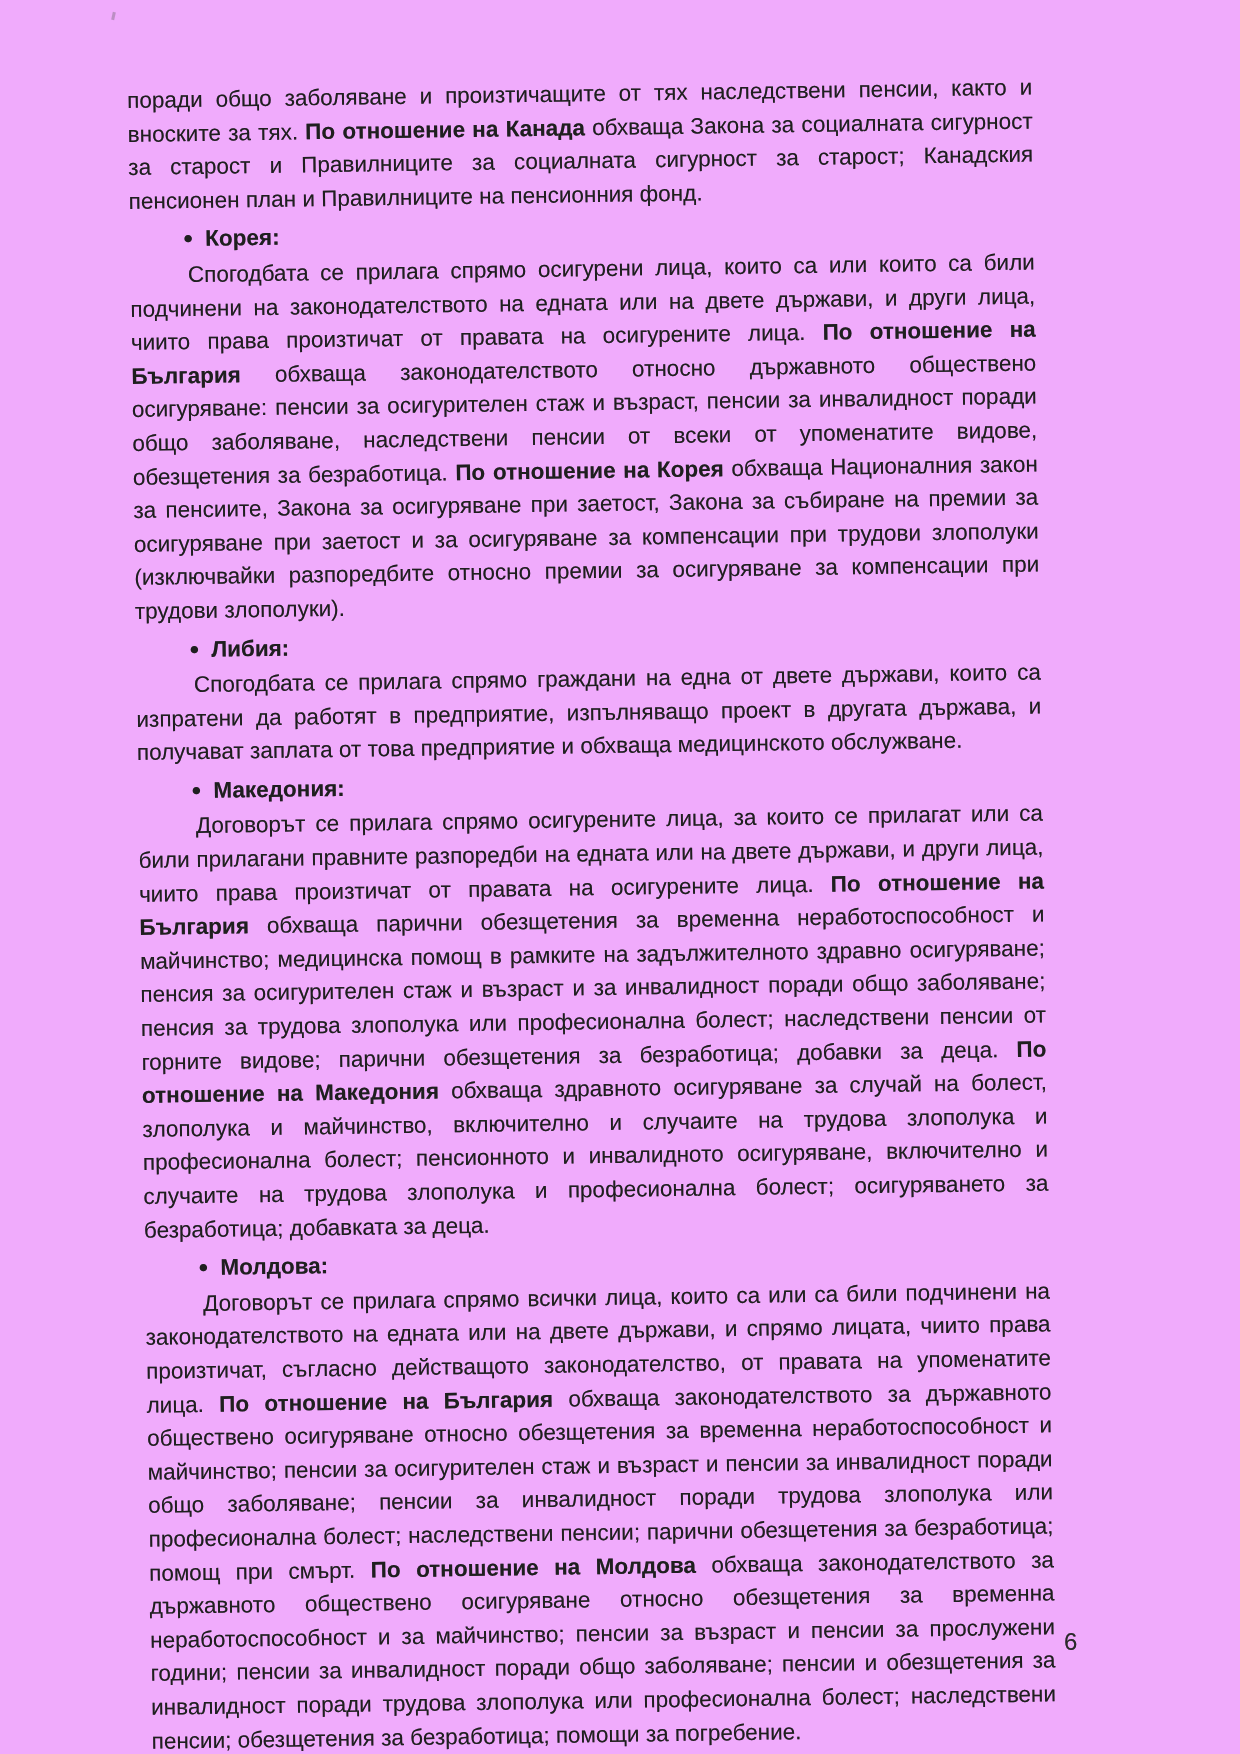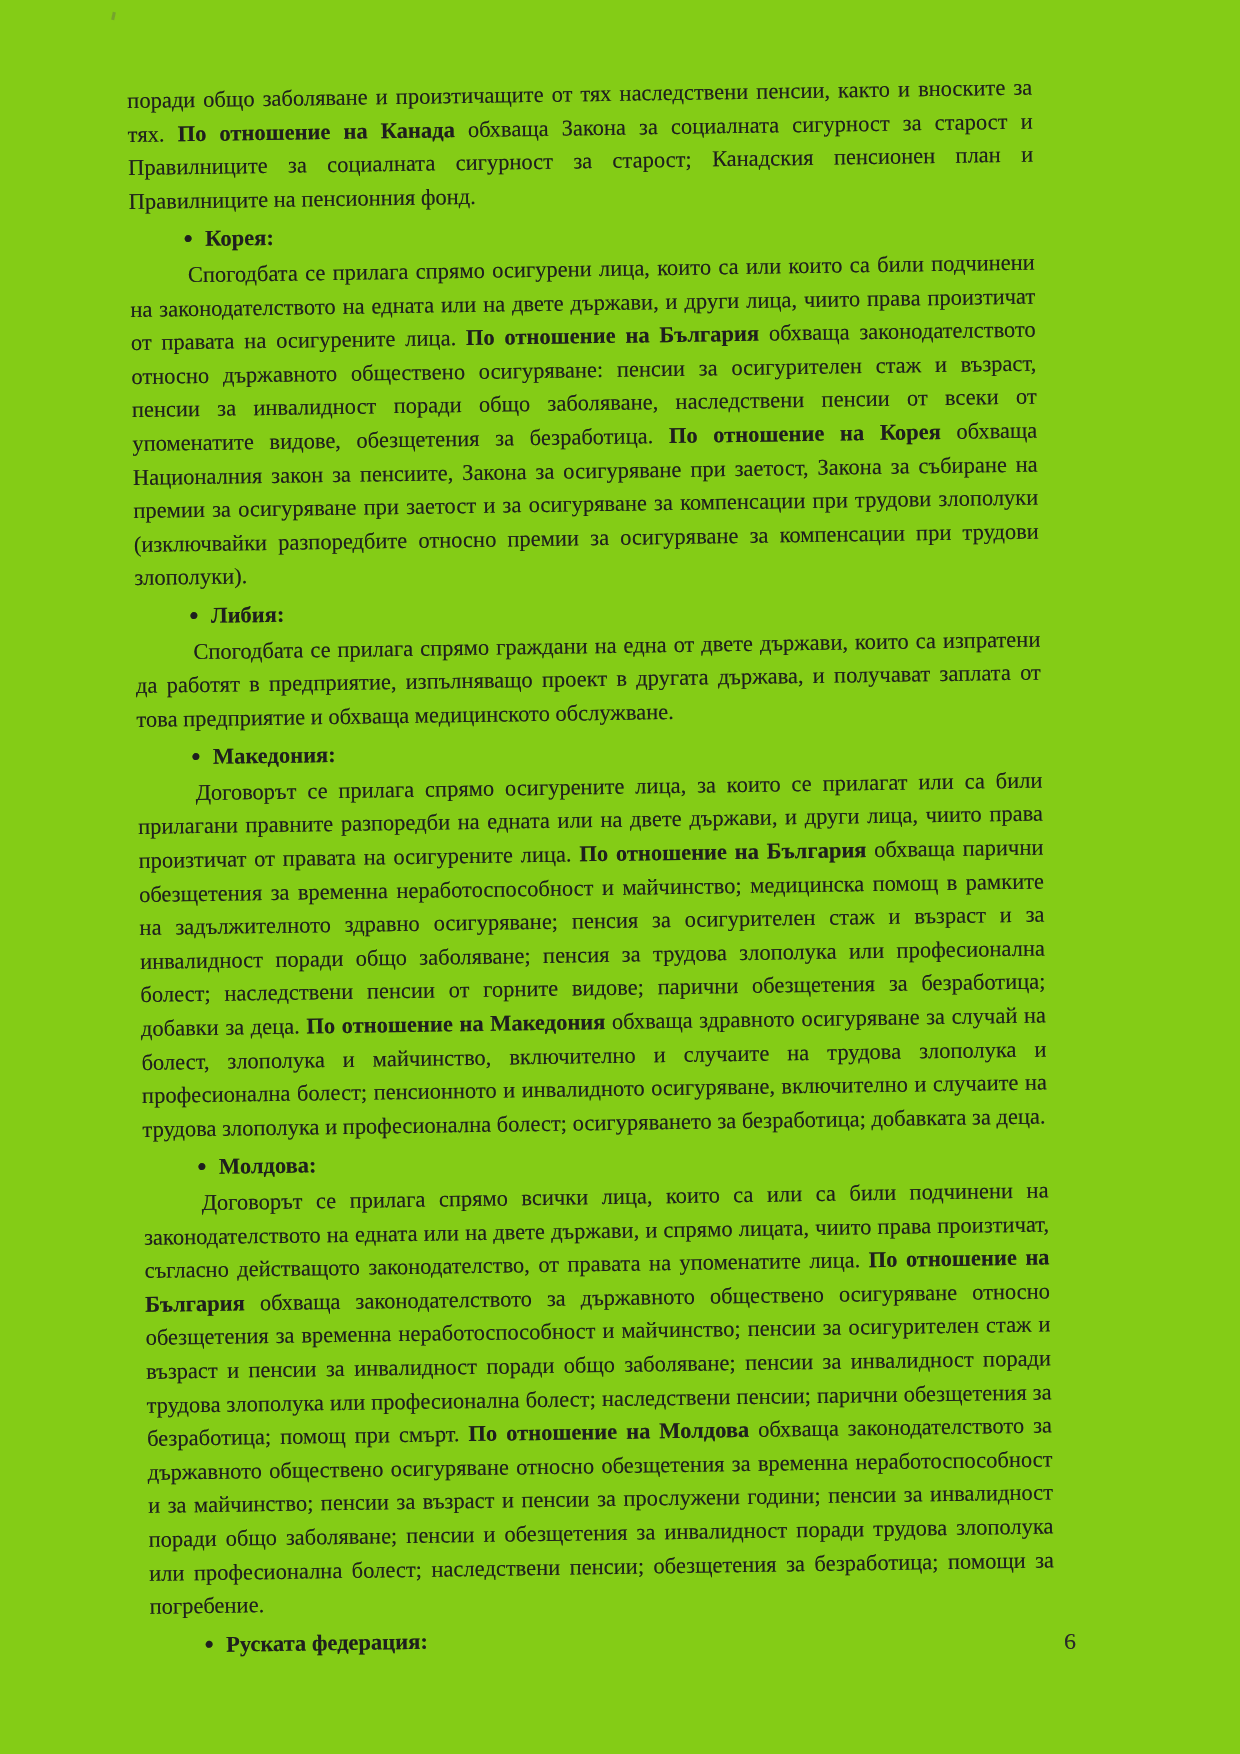--- a/index.html
+++ b/index.html
@@ -4,23 +4,23 @@
 <style>
   html, body {
     margin: 0;
     padding: 0;
     background: #ffffff;
   }
   .page {
     position: relative;
     width: 1240px;
     height: 1754px;
-    background: #84cc16;
+    background: #f0abfc;
     overflow: hidden;
-    font-family: Liberation Serif, serif;
+    font-family: Liberation Sans, sans-serif;
     color: #1f1f1f;
   }
   
   .content {
     position: absolute;
     left: 127px;
     top: 84px;
     width: 905px;
     transform: rotate(-0.85deg);
     transform-origin: 0 0;

